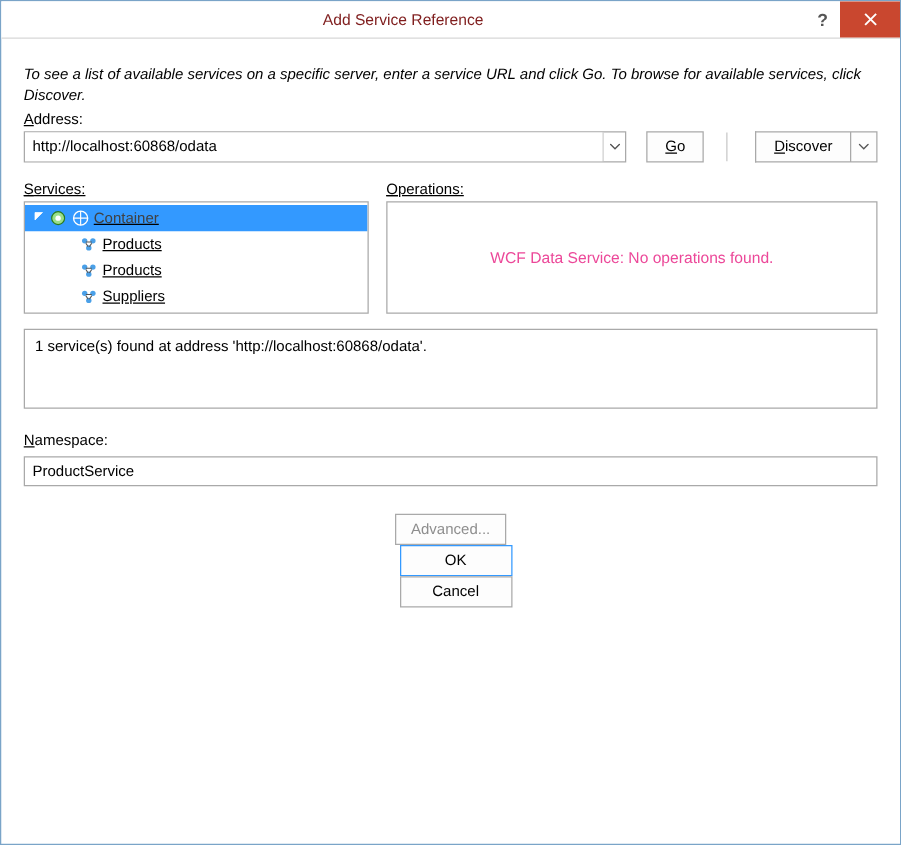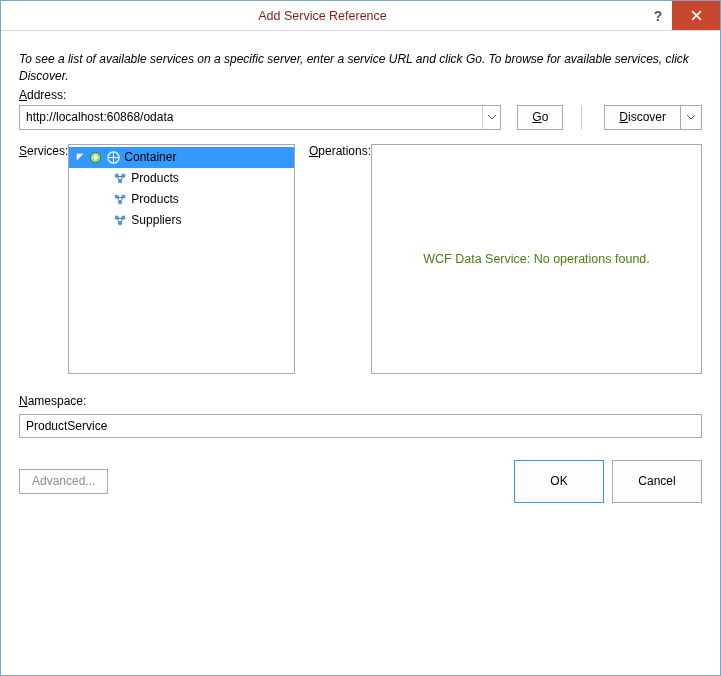--- a/index.html
+++ b/index.html
@@ -79,56 +79,56 @@
     display:flex; align-items:center; justify-content:center;
     cursor: pointer;
   }
   .btn u { text-decoration: underline; }
   .vsep { width:1px; height:23px; background:#c8c8c8; margin:0 6px 0 2px; }
   .split { display:flex; }
   .split .btn.main { border-right:none; }
   .split .btn.drop { padding:0 6px; }
 
   .lists-row { display:flex; gap:14px; margin-bottom:2px; }
-  .lists-row .col { flex:1; display:flex; flex-direction:row; }
+  .lists-row .col { flex:1; display:flex; flex-direction:column;text-decoration:underline; }
   .lists-row .col:first-child { flex: 0 0 276px; }
   .listbox {
     border:1px solid #a9a9a9; flex:1; height:230px; background:#fff;
     overflow:hidden; position:relative;
   }
   .tree { padding:2px 0; }
   .tree-row {
     display:flex; align-items:center; height:21px; padding-left:6px;
     gap:3px; font-size:12px;
   }
-  .tree-row.sel { background:#3399ff; color:#000000; }
+  .tree-row.sel { background:#3399ff; color:#404040; }
   .tree-row.child { padding-left: 44px; }
   .tw { width:10px; text-align:center; font-size:10px; color:#555; }
   .tree-row.sel .tw { color:#fff; }
   .ico { width:15px; height:15px; display:flex; align-items:center; justify-content:center; }
   .ico svg { width:15px; height:15px; }
   .ops-placeholder {
     position:absolute; inset:0; display:flex; align-items:center; justify-content:center;
-    color:#4d7c0f; font-size:12.5px;
+    color:#ec4899; font-size:12.5px;
   }
   .statusbox {
     margin-top:10px; border:1px solid #a9a9a9; background:#fff;
     height:64px; padding:6px 8px;
   }
   .ns-sect { margin-top:18px; }
   .ns-input {
     width:100%; height:24px; border:1px solid #a9a9a9; padding:0 6px;
     font:inherit; outline:none; margin-top:3px;
   }
   .footer {
-    margin-top:22px; display:flex; align-items:center;
+    margin-top:22px; display:flex; align-items:center;flex-direction:column;
   }
   .footer .spacer { flex:1; }
   .foot-btn {
-    height:43px; width:90px; border:1px solid #a9a9a9; background:#fdfdfd;
+    height:25px; width:90px; border:1px solid #a9a9a9; background:#fdfdfd;
     font:inherit; cursor:pointer; margin-left:8px;
   }
   .foot-btn.ok { border:1px solid #3399ff; }
   .adv-btn {
     height:25px; border:1px solid #a9a9a9; background:#fdfdfd;
     font:inherit; padding:0 12px; color:#8e8e8e;
   }
 </style>
 </head>
 <body>
@@ -253,20 +253,23 @@
     <div class="col">
       <div class="sect-label">
         <u>O</u><span>perations:</span>
       </div>
       <div class="listbox">
         <div class="ops-placeholder">WCF Data Service: No operations found.</div>
       </div>
     </div>
   </div>
 
+  <div class="statusbox">
+    <span>1 service(s) found at address 'http://localhost:60868/odata'.</span>
+  </div>
 
   <div class="ns-sect">
     <div class="sect-label">
       <u>N</u><span>amespace:</span>
     </div>
     <input class="ns-input" type="text" value="ProductService" style="">
   </div>
 
   <div class="footer">
     <button class="adv-btn" disabled="">Advanced...</button>

